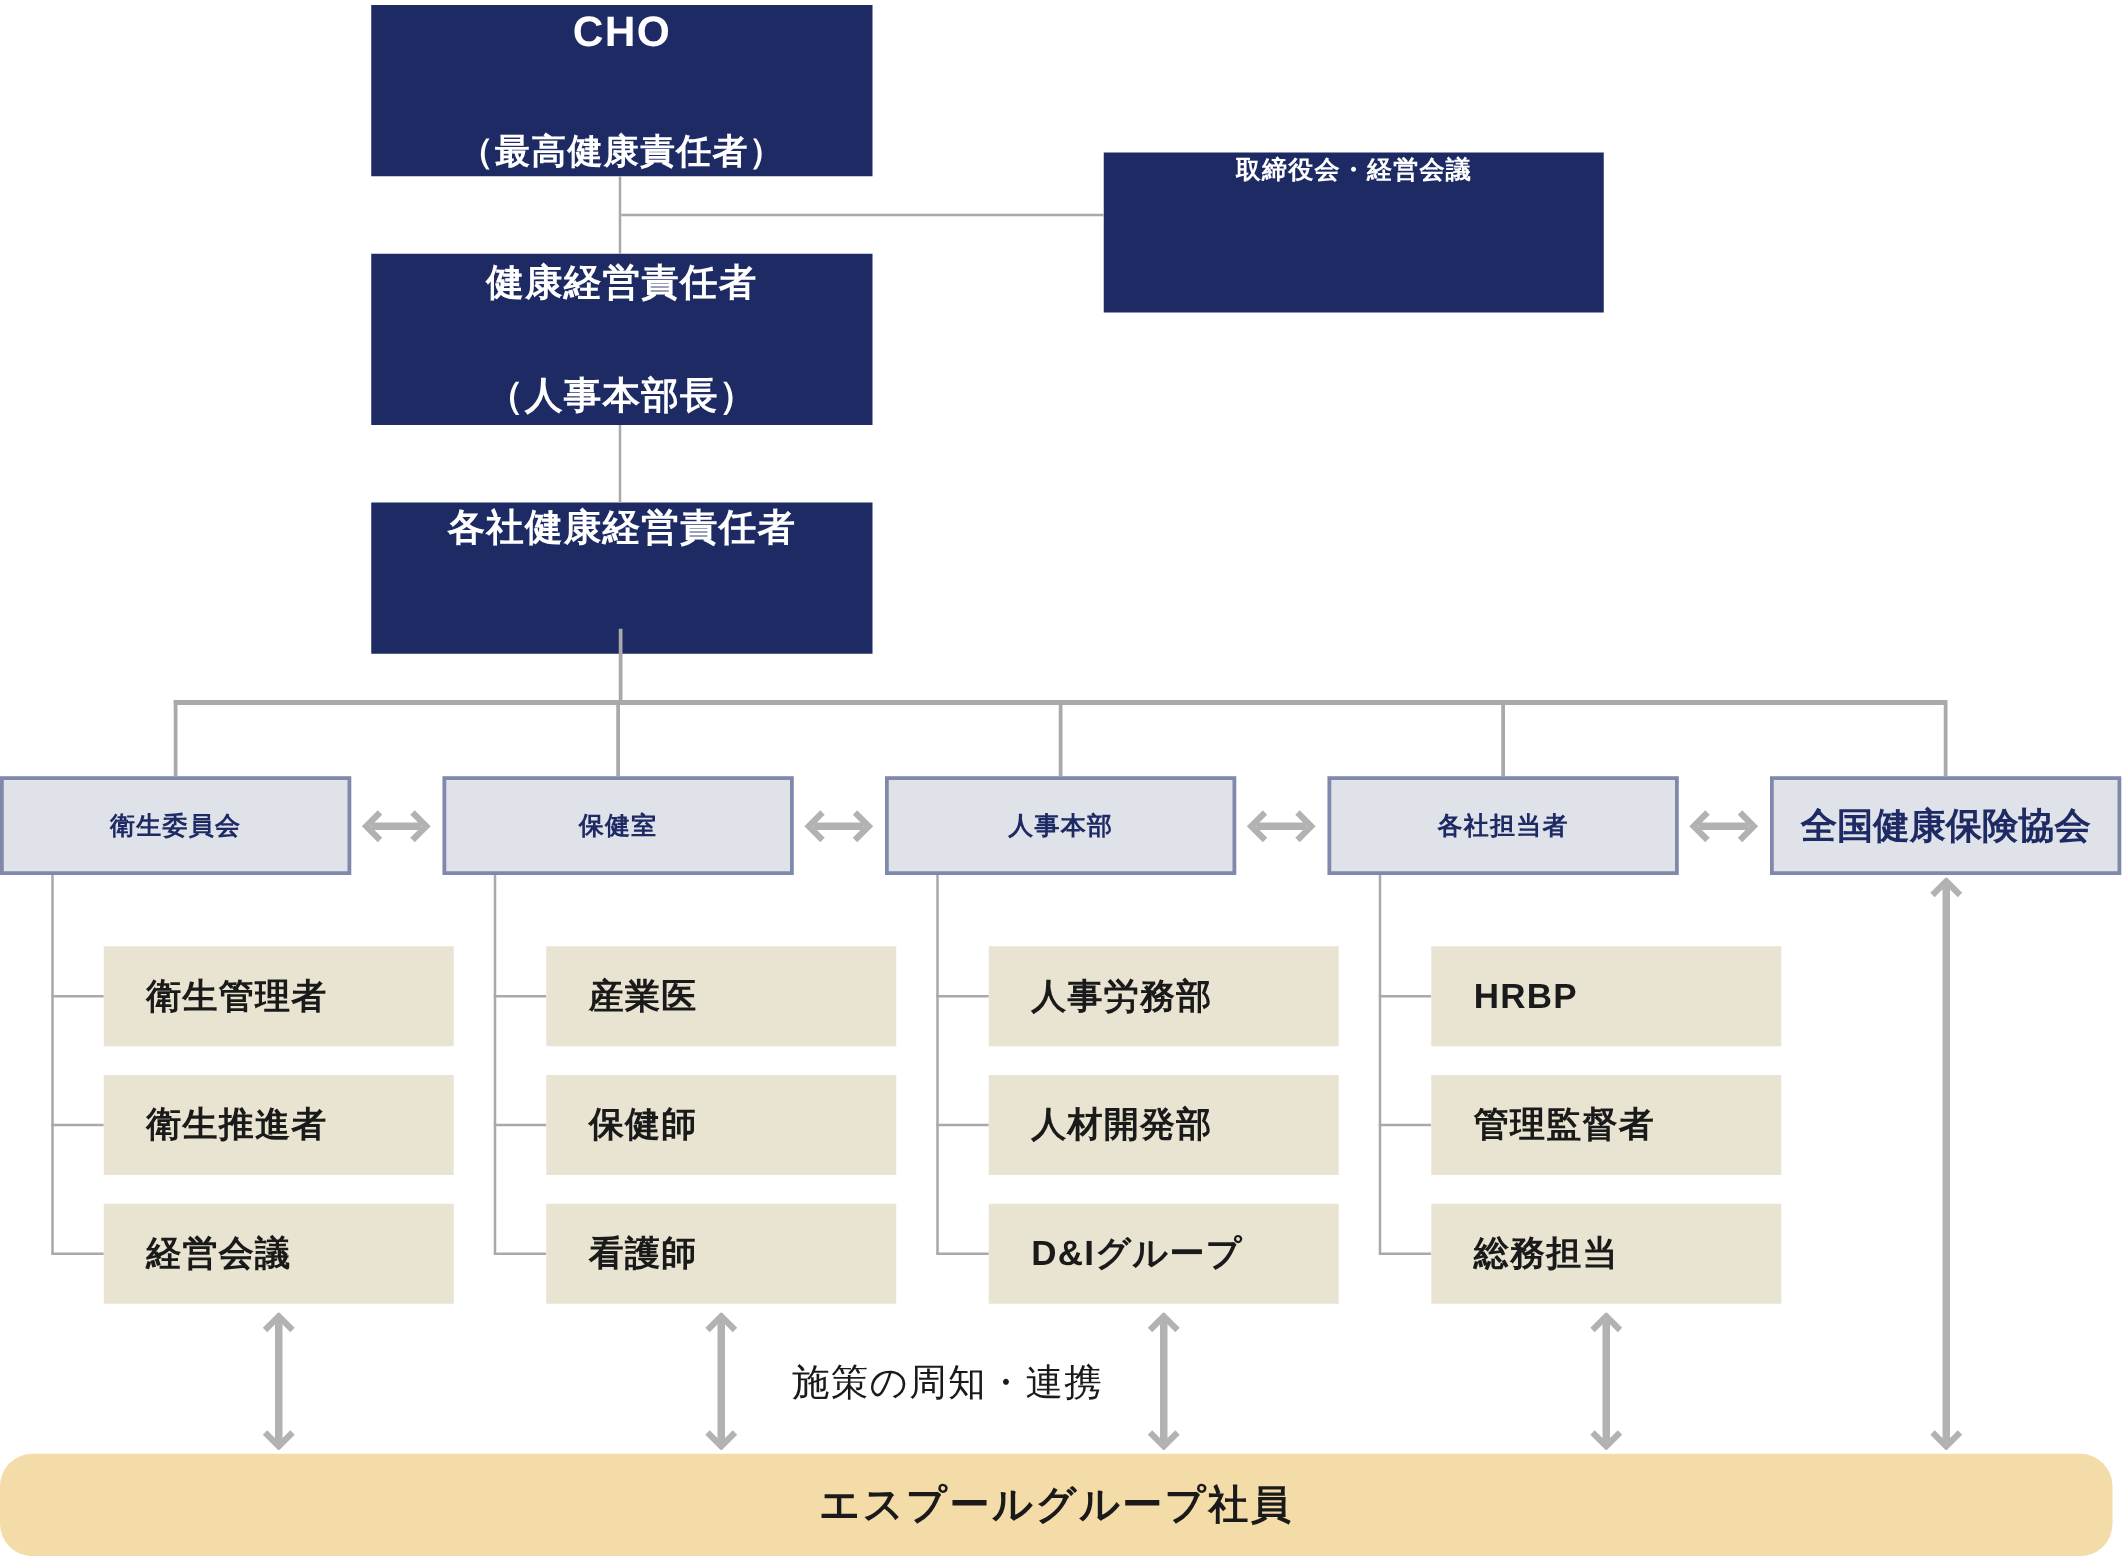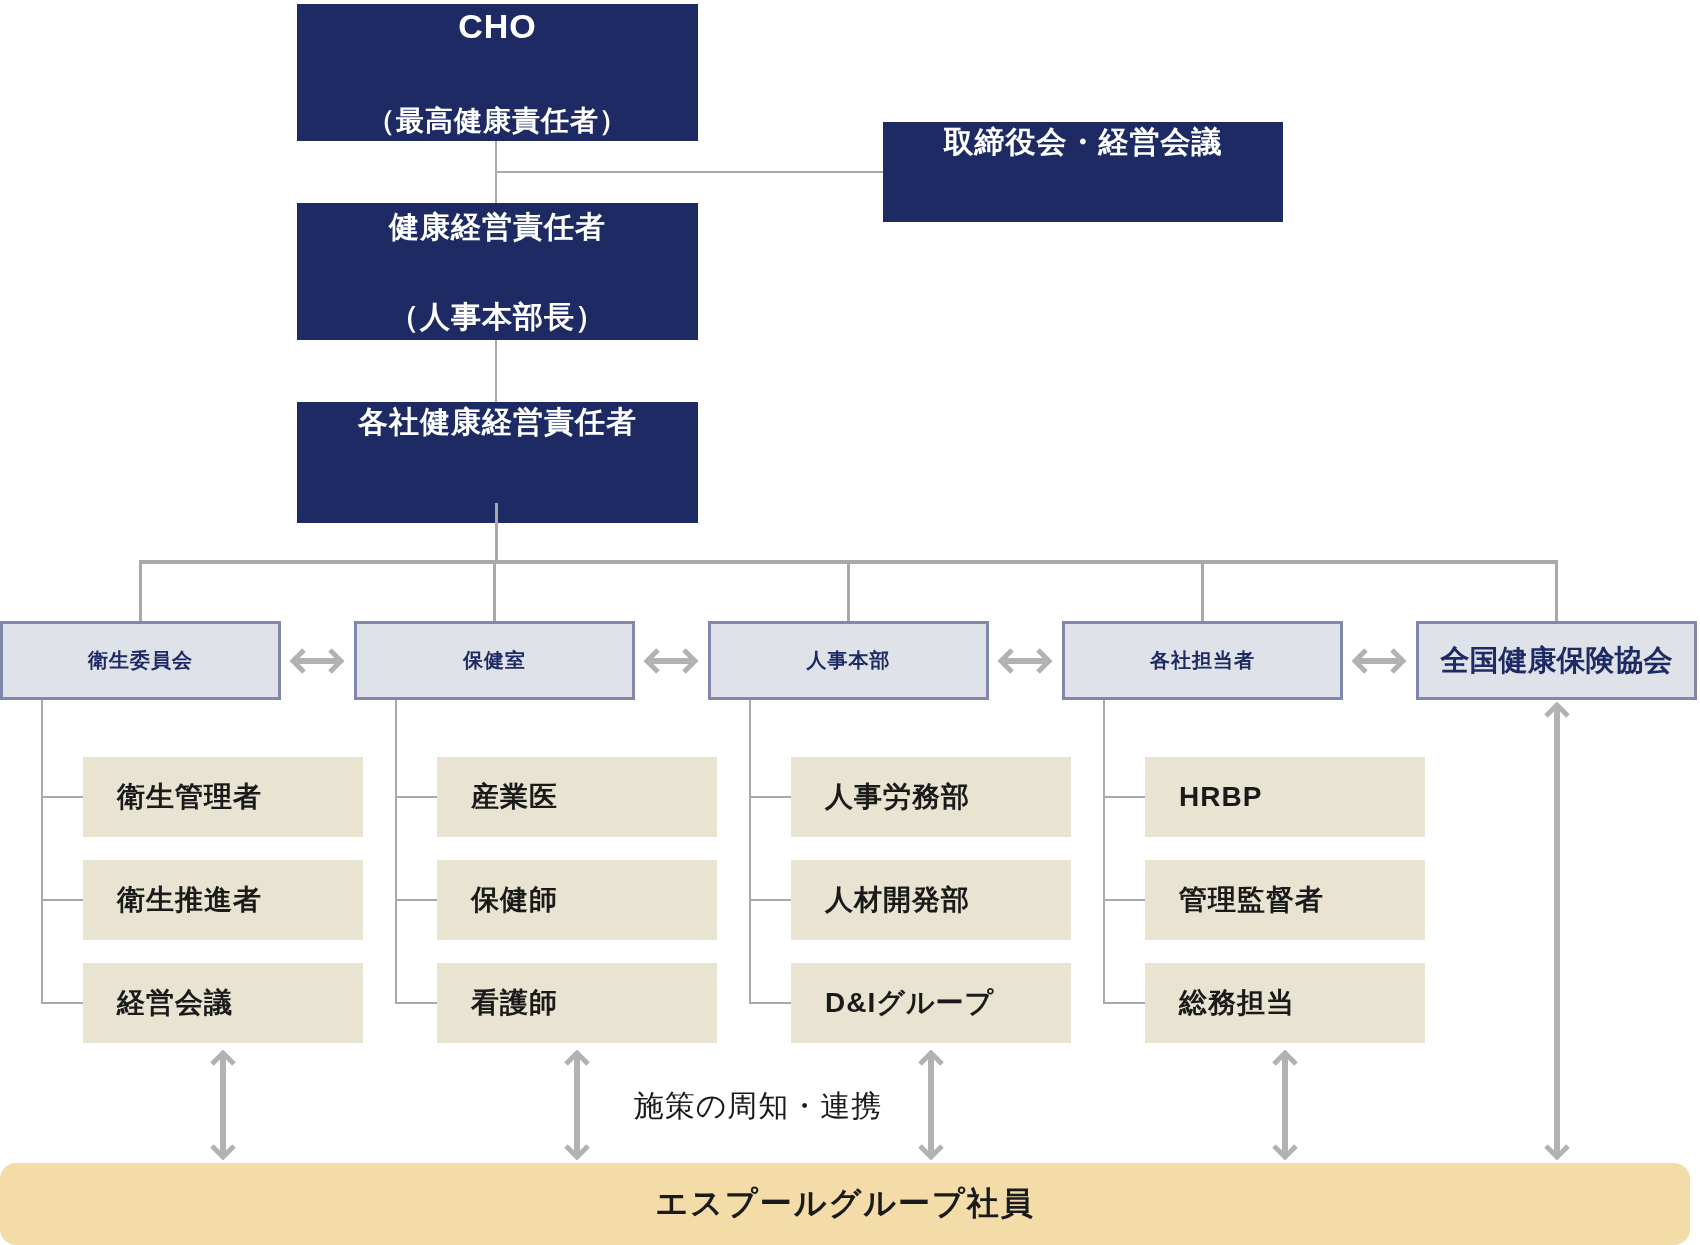--- a/index.html
+++ b/index.html
@@ -9,21 +9,21 @@
   }
   
   .navy-box{
     position:absolute;background:var(--navy);color:#ffffff;
     display:flex;flex-direction:column;align-items:center;justify-content:space-between;
     text-align:center;font-weight:700;letter-spacing:1px;box-sizing:border-box;
   }
   .box-cho{left:297px;top:4px;width:401px;height:137px;}
   .box-cho .t1{font-size:34px;line-height:44px;}
   .box-cho .t2{font-size:28px;line-height:40px;}
-  .box-board{left:883px;top:122px;width:400px;height:100px;font-size:30px;}
+  .box-board{left:883px;top:122px;width:400px;height:128px;font-size:20px;}
   .box-mgr{left:297px;top:203px;width:401px;height:137px;font-size:30px;line-height:47px;}
   .box-cmgr{left:297px;top:402px;width:401px;height:121px;font-size:30px;}
   
   .hline,.vline{position:absolute;background:var(--line);}
   .l-cho-down{left:495px;top:141px;width:2px;height:62px;}
   .l-board{left:497px;top:171px;width:386px;height:2px;}
   .l-mgr-down{left:495px;top:340px;width:2px;height:62px;}
   .l-stem{left:495px;top:503px;width:3px;height:59px;}
   .l-trunk{left:139px;top:560px;width:1418px;height:4px;}
   .drop{top:560px;width:3px;height:61px;}
@@ -57,21 +57,21 @@
   .ah1{left:289px}.ah2{left:643px}.ah3{left:997px}.ah4{left:1351px}
   .av{top:1050px;}
   .av1{left:208px}.av2{left:562px}.av3{left:916px}.av4{left:1270px}
   .av-long{left:1542px;top:702px;}
   
   .note{
     position:absolute;left:538px;top:1086px;width:440px;text-align:center;
     font-size:30px;font-weight:400;color:var(--text-dark);letter-spacing:1px;
   }
   .bar{
-    position:absolute;left:0;top:1163px;width:1690px;height:82px;border-radius:16px;
+    position:absolute;left:0;top:1163px;width:1690px;height:82px;border-radius:26px;
     background:var(--tan);display:flex;align-items:center;justify-content:center;
     font-size:32px;font-weight:700;color:var(--text-dark);letter-spacing:2px;
   }
 </style>
 </head>
 <body>
 
 <div id="stage">
 
   <div class="navy-box box-cho">

